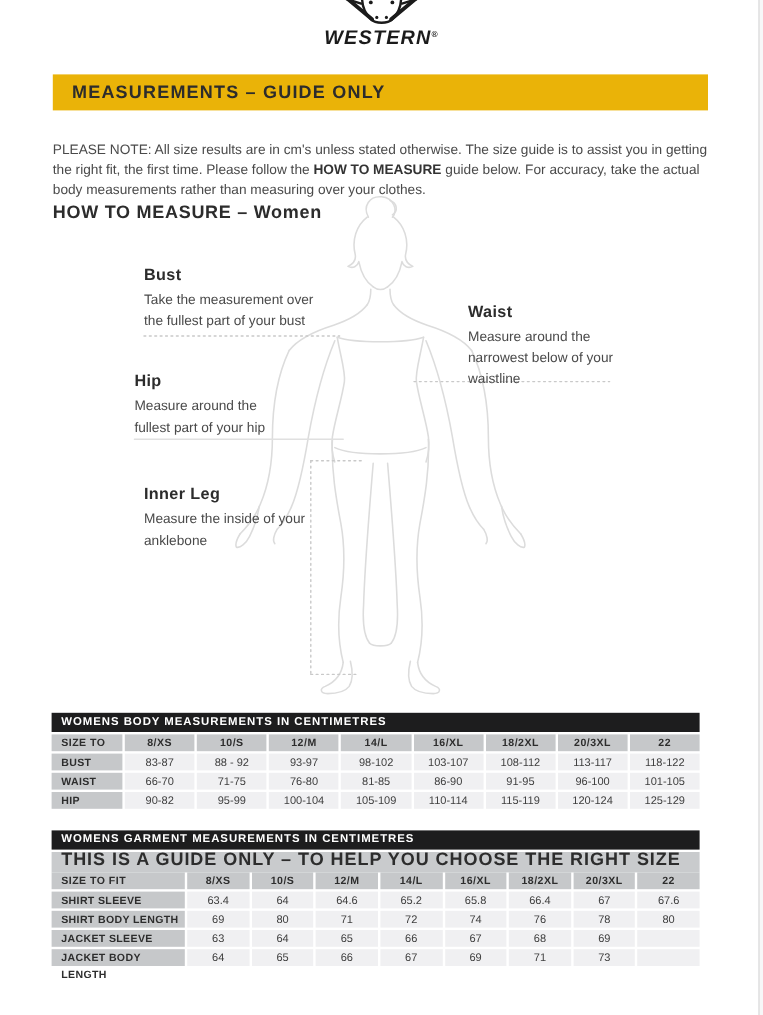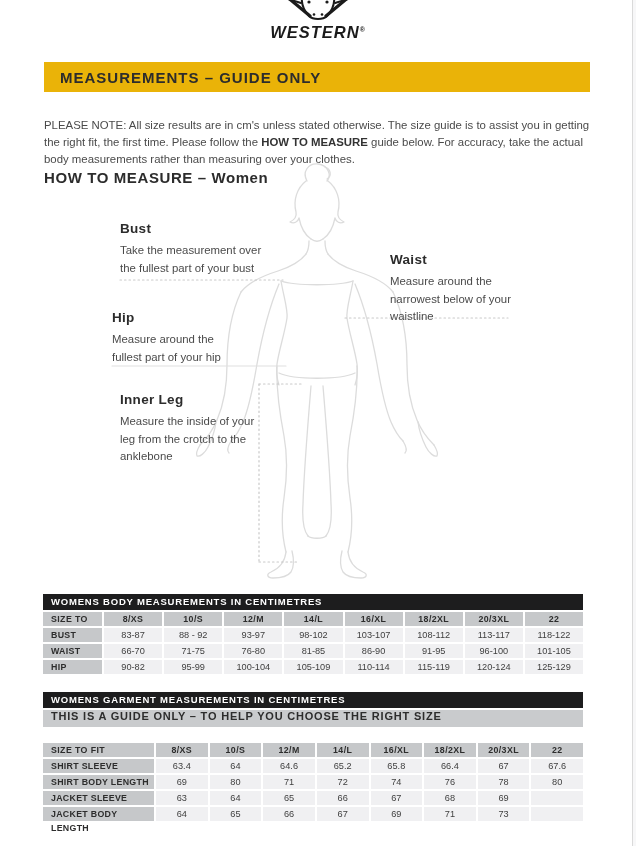--- a/index.html
+++ b/index.html
@@ -26,35 +26,35 @@
 
   .h2{position:absolute;left:44px;top:169px;font-size:15px;font-weight:bold;letter-spacing:0.6px;color:#2c2c2c;}
 
   
   .m-label{position:absolute;}
   .m-title{font-size:13.5px;font-weight:bold;color:#2c2c2c;margin-bottom:6px;letter-spacing:0.3px;}
   .m-desc div{font-size:11.4px;line-height:17.5px;color:#4a4a4a;white-space:nowrap;}
   .pos-bust{left:120px;top:221px;}
   .pos-waist{left:390px;top:252px;}
   .pos-hip{left:112px;top:310px;}
-  .pos-innerleg{left:120px;top:392px;}
+  .pos-innerleg{left:120px;top:404px;}
 
   .figure-svg{position:absolute;left:0;top:160px;}
   .figure-svg path{fill:none;stroke:#dcdcdc;stroke-width:1.3;stroke-linecap:round;stroke-linejoin:round;}
   .figure-svg path.dot{stroke:#c9c9c9;stroke-width:1.2;stroke-dasharray:1.5 3;}
   .figure-svg path.leader{stroke:#e0e0e0;stroke-width:1.2;}
 
   
   .size-table{position:absolute;left:43px;width:540px;}
   #table1{top:594px;}
   #table2{top:692px;}
   .t-titlebar{background:#1d1d1e;color:#ffffff;font-weight:bold;font-size:9.5px;letter-spacing:0.8px;
     height:16px;line-height:16px;padding-left:8px;margin-bottom:2px;}
-  .t-sub{background:#c9cbcd;color:#2d2d2d;font-weight:bold;font-size:11px;letter-spacing:0.8px;
-    height:17px;line-height:13px;padding-left:8px;margin-bottom:16px;}
+  .t-sub{background:#c9cbcd;color:#2d2d2d;font-weight:bold;font-size:15px;letter-spacing:0.8px;
+    height:17px;line-height:13px;padding-left:8px;margin-bottom:0;}
   .t-row{display:grid;grid-gap:2px;gap:2px;margin-bottom:2px;}
   .t1row{grid-template-columns:59px repeat(8,1fr);}
   .t2row{grid-template-columns:111px repeat(8,1fr);}
   .c{background:#f0f0f2;text-align:center;font-size:9.2px;color:#3e3e3e;height:14px;line-height:14px;}
   .lab{background:#c6c8ca;font-weight:bold;text-align:left;padding-left:8px;font-size:8.8px;letter-spacing:0.3px;color:#2d2d2d;}
   .t-row.head .c{background:#c6c8ca;font-weight:bold;font-size:8.8px;letter-spacing:0.4px;color:#2d2d2d;}
 </style>
 </head>
 <body>
 
@@ -150,21 +150,20 @@
     <div class="m-title">Hip</div>
     <div class="m-desc">
       <div>Measure around the</div>
       <div>fullest part of your hip</div>
     </div>
   </div>
   <div class="m-label pos-innerleg">
     <div class="m-title">Inner Leg</div>
     <div class="m-desc">
       <div>Measure the inside of your</div>
-      <div>leg from the crotch to the</div>
       <div>anklebone</div>
     </div>
   </div>
 
   <div class="size-table" id="table1">
     <div class="t-titlebar">WOMENS BODY MEASUREMENTS IN CENTIMETRES</div>
     <div class="t-row t1row head">
       <div class="c lab">SIZE TO FIT</div>
       <div class="c">8/XS</div>
       <div class="c">10/S</div>

